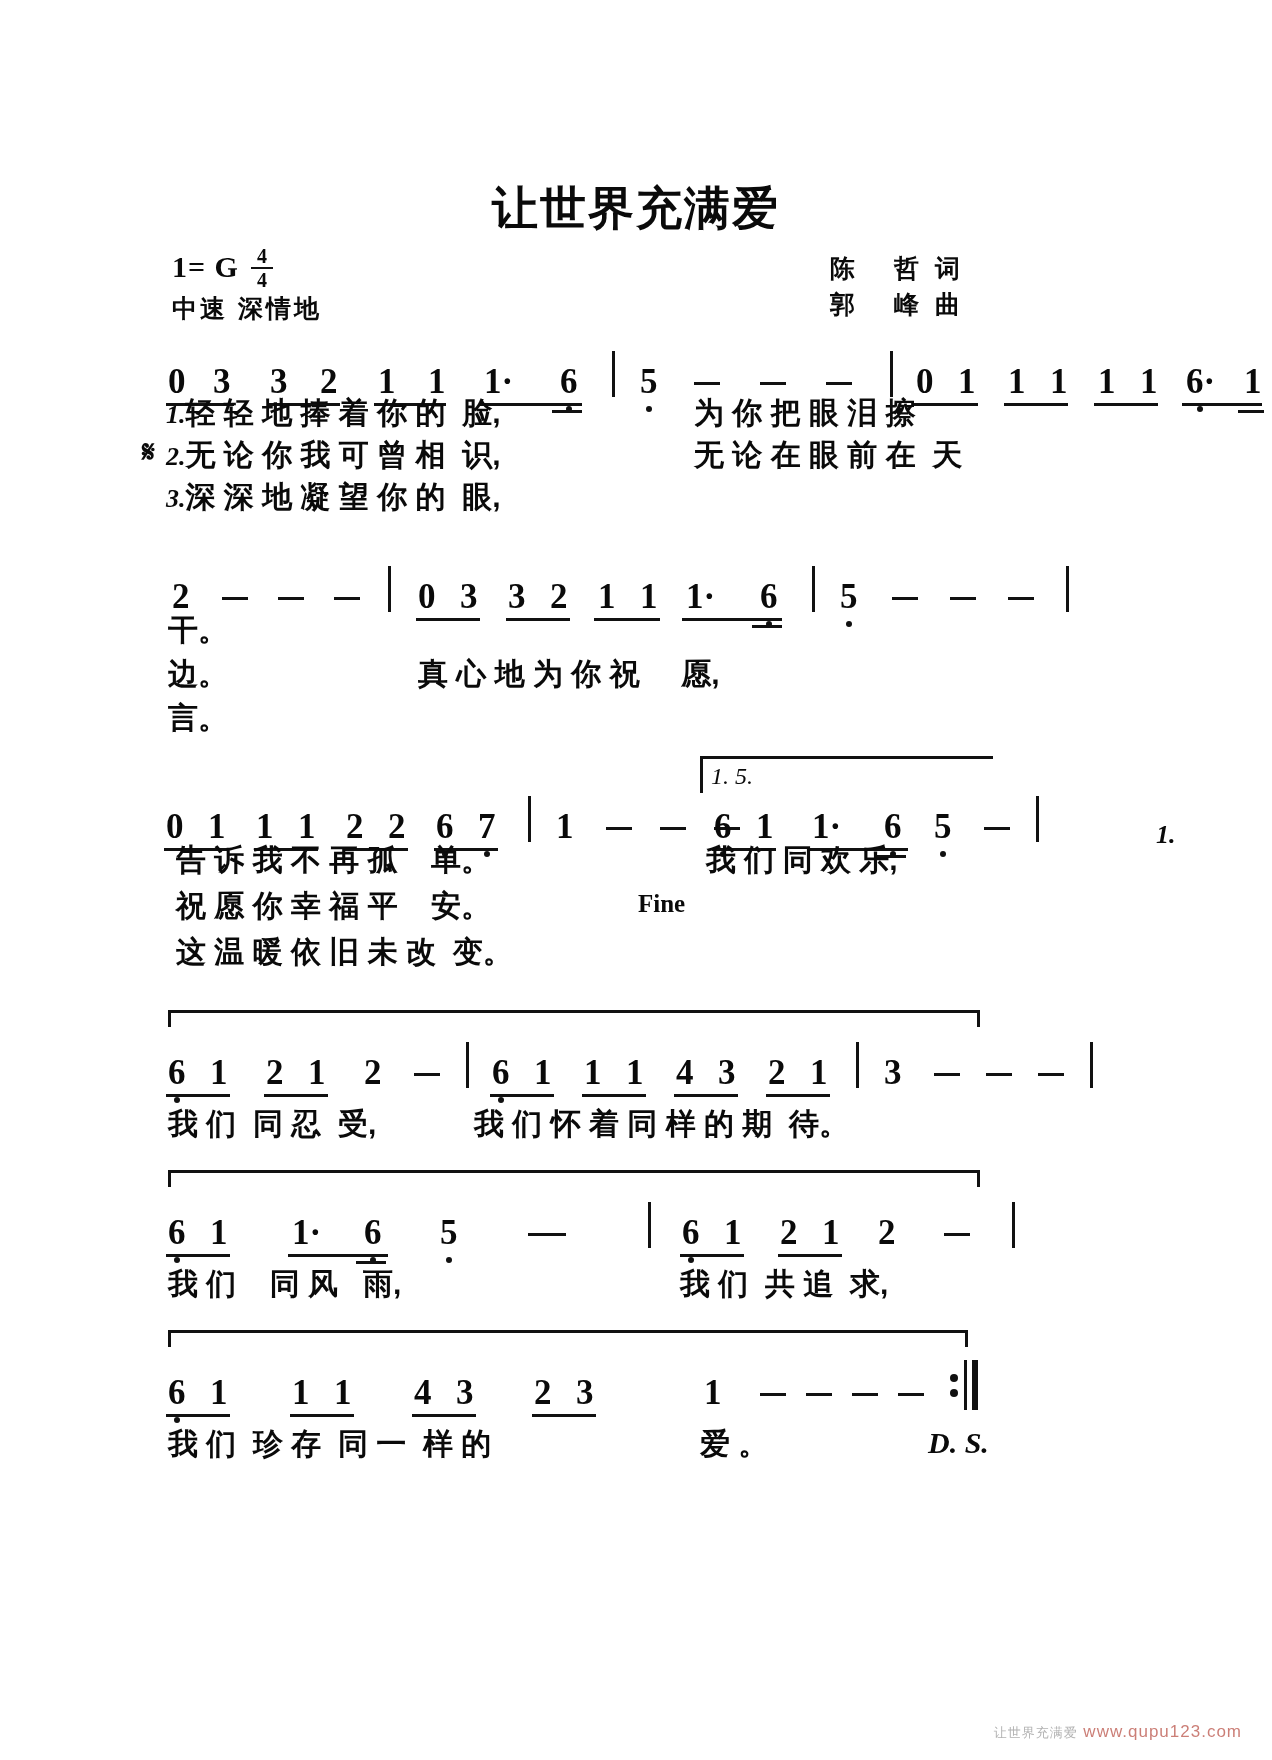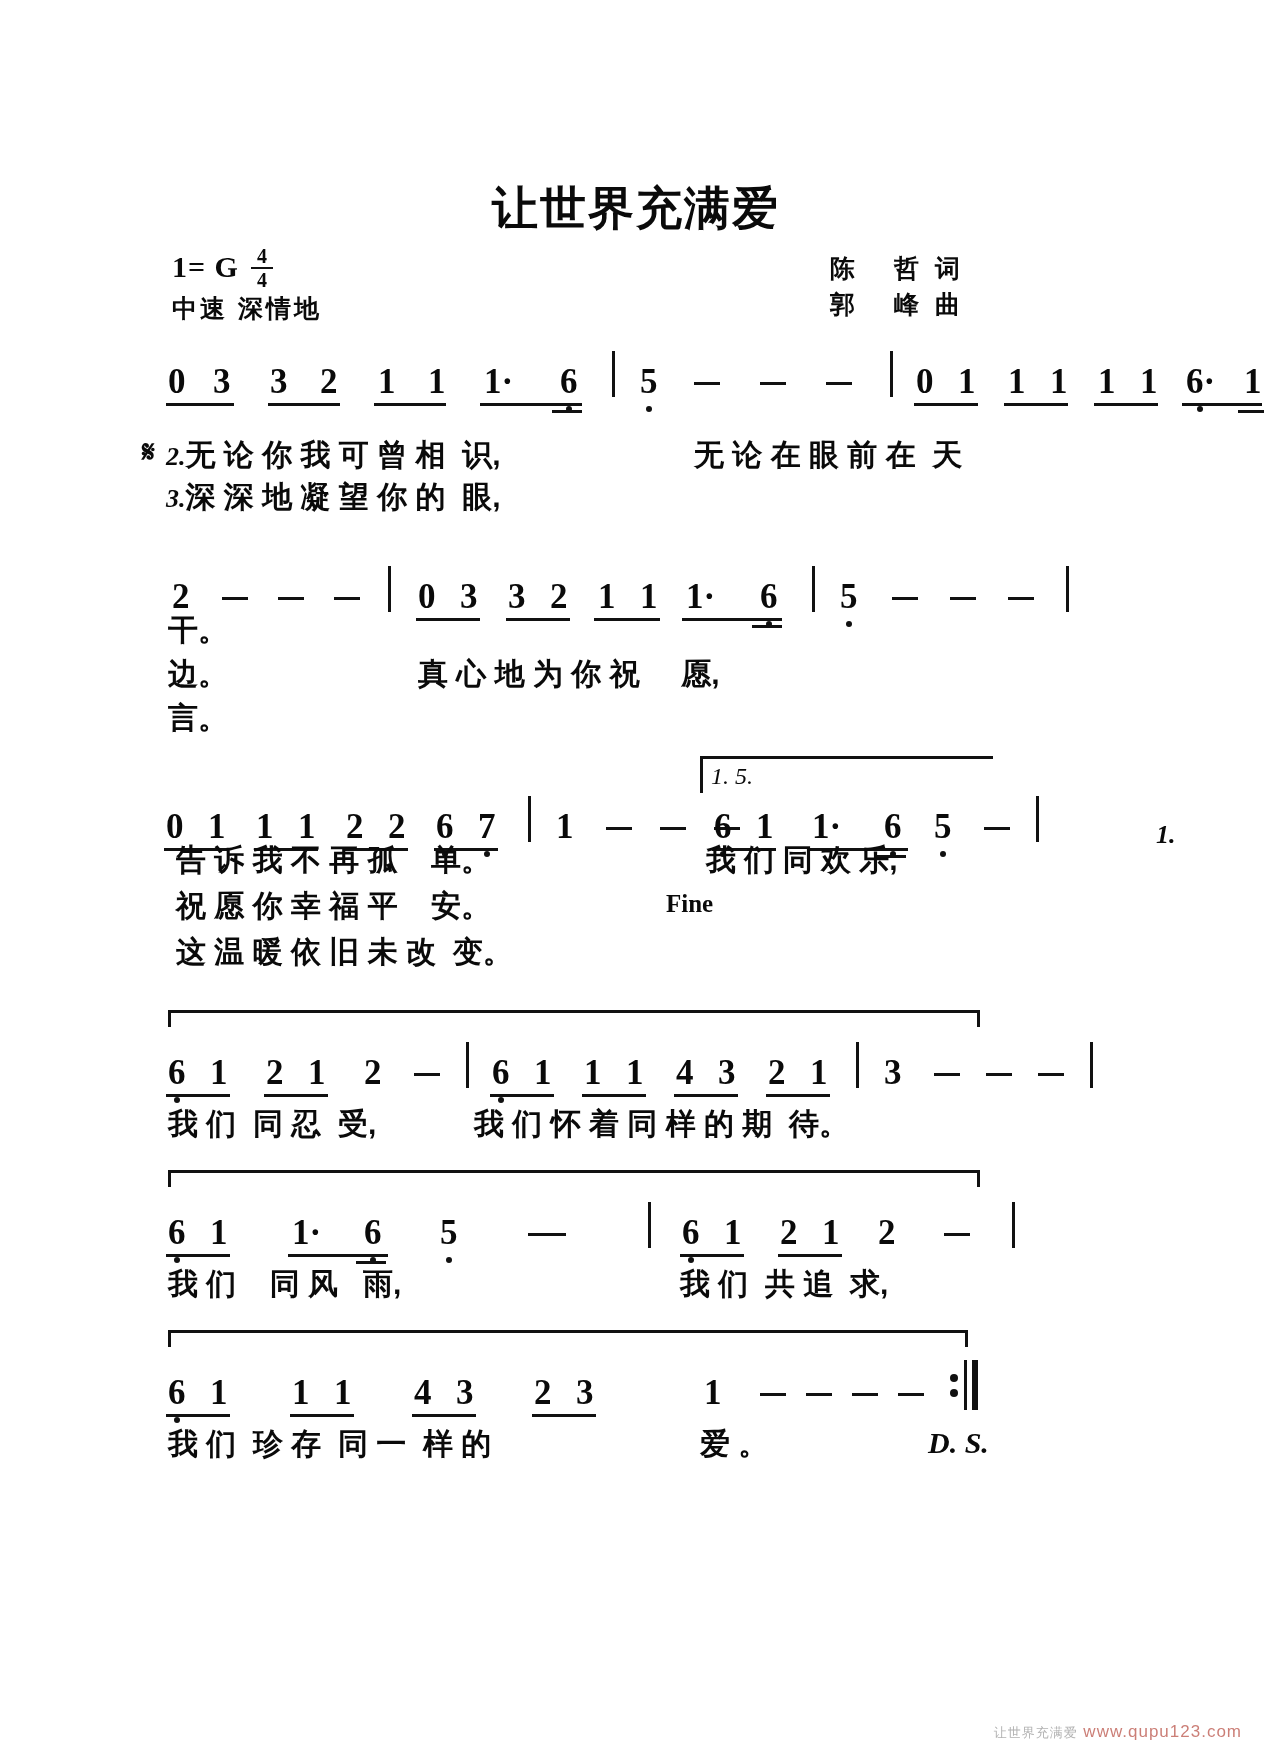--- a/index.html
+++ b/index.html
@@ -71,21 +71,21 @@
   }
   .phrase::before { left:0; }
   .phrase::after  { right:0; }
 
   
   .volta { position:absolute; border-top:3px solid #111; border-left:3px solid #111; height:34px; }
   .volta .vlabel { position:absolute; left:8px; top:4px; font-size:24px; font-style:italic;
                    font-family:"Liberation Serif",serif; }
 
   .marker { position:absolute; font-weight:bold; font-family:"Liberation Serif",serif; }
-  .fine { font-size:25px;margin-left:28px; }
+  .fine { font-size:25px; }
   .ds   { font-size:30px; font-style:italic; }
   .segno { position:absolute; font-size:30px; font-weight:bold; }
   .endrepeat { position:absolute; }
   .endrepeat .thick { position:absolute; right:0; top:0; width:6px; height:100%; background:#111; }
   .endrepeat .thin  { position:absolute; right:11px; top:0; width:3px; height:100%; background:#111; }
   .endrepeat .d1, .endrepeat .d2 { position:absolute; right:20px; width:8px; height:8px;
                                    border-radius:50%; background:#111; }
   .endrepeat .d1 { top:28%; } .endrepeat .d2 { top:58%; }
 
   .watermark { position:absolute; right:30px; bottom:18px; font-size:17px; color:#b03a2e;
@@ -160,20 +160,22 @@
       <span class="beam" style="left:1094px; bottom:-7px; width:64px"></span>
 
       <span class="n" style="left:1186px"><span>6·</span><i class="lowdot" style="left:14px"></i></span>
       <span class="n" style="left:1244px">1</span>
       <span class="beam" style="left:1182px; bottom:-7px; width:80px"></span>
       <span class="beam2" style="left:1238px; bottom:-14px; width:26px"></span>
     </div>
 
     <span class="segno" style="left:142px; top:90px">𝄋</span>
 
+    <div class="lyricline" style="left:166px; top:48px"><span class="vnum">1.</span><span>轻 轻 地 捧 着 你 的  脸,</span></div>
+    <div class="lyricline" style="left:694px; top:48px">为 你 把 眼 泪 擦</div>
 
     <div class="lyricline" style="left:166px; top:90px"><span class="vnum">2.</span><span>无 论 你 我 可 曾 相  识,</span></div>
     <div class="lyricline" style="left:694px; top:90px">无 论 在 眼 前 在  天</div>
 
     <div class="lyricline" style="left:166px; top:132px"><span class="vnum">3.</span><span>深 深 地 凝 望 你 的  眼,</span></div>
   </div>
 
   <div class="sys" style="top:560px">
     <div class="noterow">
       <span class="n" style="left:172px">2</span>

